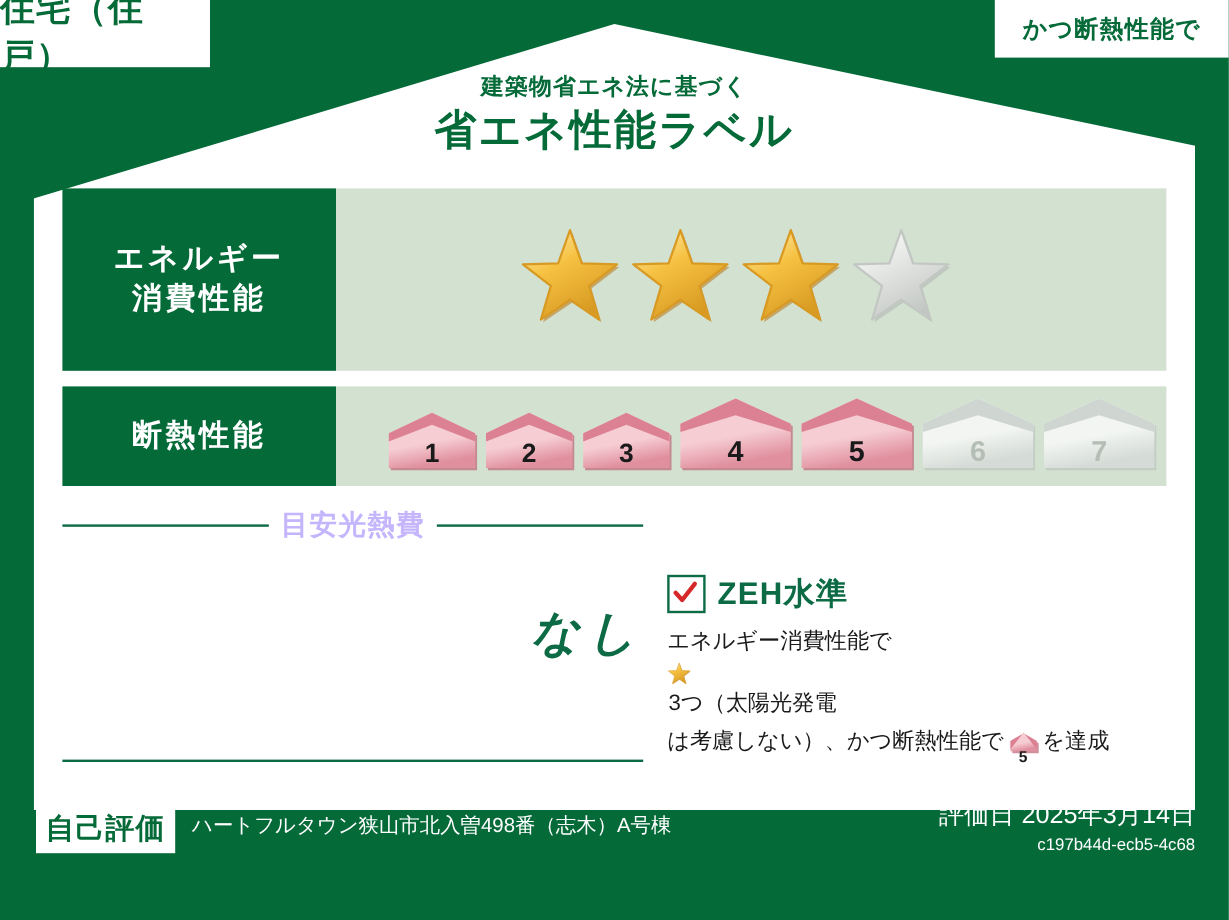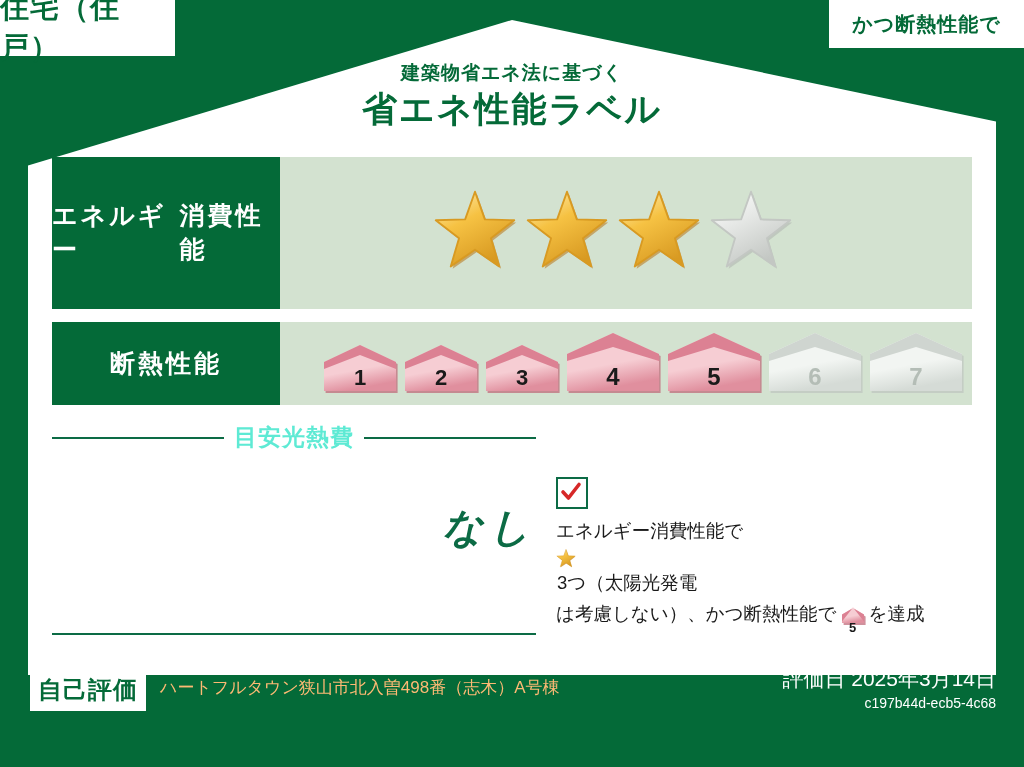--- a/index.html
+++ b/index.html
@@ -64,21 +64,21 @@
   
   .row{
     position:absolute;
     display:flex;
     z-index:20;
   }
   .row-label{
     background:#046A38;
     color:#ffffff;
     font-weight:bold;
-    display:flex;
+    display:flex;flex-direction:column;
     align-items:center;justify-content:center;
     letter-spacing:3px;
     line-height:1.35;
   }
   .row-body{
     background:#D3E2D0;
     display:flex;align-items:center;
     flex:1;
   }
 
@@ -111,21 +111,21 @@
 
   
   .cost-head{
     position:absolute;
     left:52px;top:422px;width:484px;
     display:flex;align-items:center;gap:10px;
     z-index:20;
   }
   .cost-head .line{flex:1;height:2px;background:#0c6b45;}
   .cost-head .txt{
-    color:#5eead4;font-size:23px;font-weight:bold;letter-spacing:1px;
+    color:#c4b5fd;font-size:23px;font-weight:bold;letter-spacing:1px;
     white-space:nowrap;
   }
   .cost-value{
     position:absolute;
     left:52px;top:500px;width:484px;
     text-align:right;
     color:#0c6b45;
     font-size:40px;font-weight:bold;letter-spacing:6px;
     z-index:20;
     font-style:italic;
@@ -172,21 +172,21 @@
     z-index:30;
   }
   .self-eval{
     position:absolute;left:30px;top:18px;
     background:#ffffff;color:#046A38;
     font-weight:bold;font-size:24px;letter-spacing:1px;
     padding:5px 8px;
   }
   .addr{
     position:absolute;left:160px;top:25px;
-    color:#fdba74;font-size:17px;letter-spacing:0px;
+    color:#ffffff;font-size:17px;letter-spacing:0px;
     white-space:nowrap;
   }
   .eval-date{
     position:absolute;right:28px;top:14px;
     color:#ffffff;font-size:21px;text-align:right;white-space:nowrap;
   }
   .eval-id{
     position:absolute;right:28px;top:44px;
     color:#ffffff;font-size:14px;text-align:center;white-space:nowrap;
   }
@@ -394,20 +394,21 @@
 <div class="cost-value">なし</div>
 <div class="cost-rule"></div>
 
 <div class="zeh">
   <div class="zeh-head">
     <span class="zeh-check">
       <svg width="22" height="22" viewBox="0 0 22 22">
         <path d="M3 11 L8.5 17 L19 3.5" fill="none" stroke="#D62828" stroke-width="3.6" stroke-linecap="round" stroke-linejoin="round"></path>
       </svg>
     </span>
+    <span class="zeh-title">ZEH水準</span>
   </div>
   <div class="zeh-body">
     <span>エネルギー消費性能で</span><span class="inline-star" id="inline-star"><svg class="star-ico" width="20" height="20" viewBox="0 0 100 100">
     <defs>
       <linearGradient id="ginlf" x1="0" y1="0" x2="0.55" y2="1">
         <stop offset="0%" stop-color="#FDF0BE"></stop>
         <stop offset="45%" stop-color="#F6C243"></stop>
         <stop offset="100%" stop-color="#D89A22"></stop>
       </linearGradient>
     </defs>

